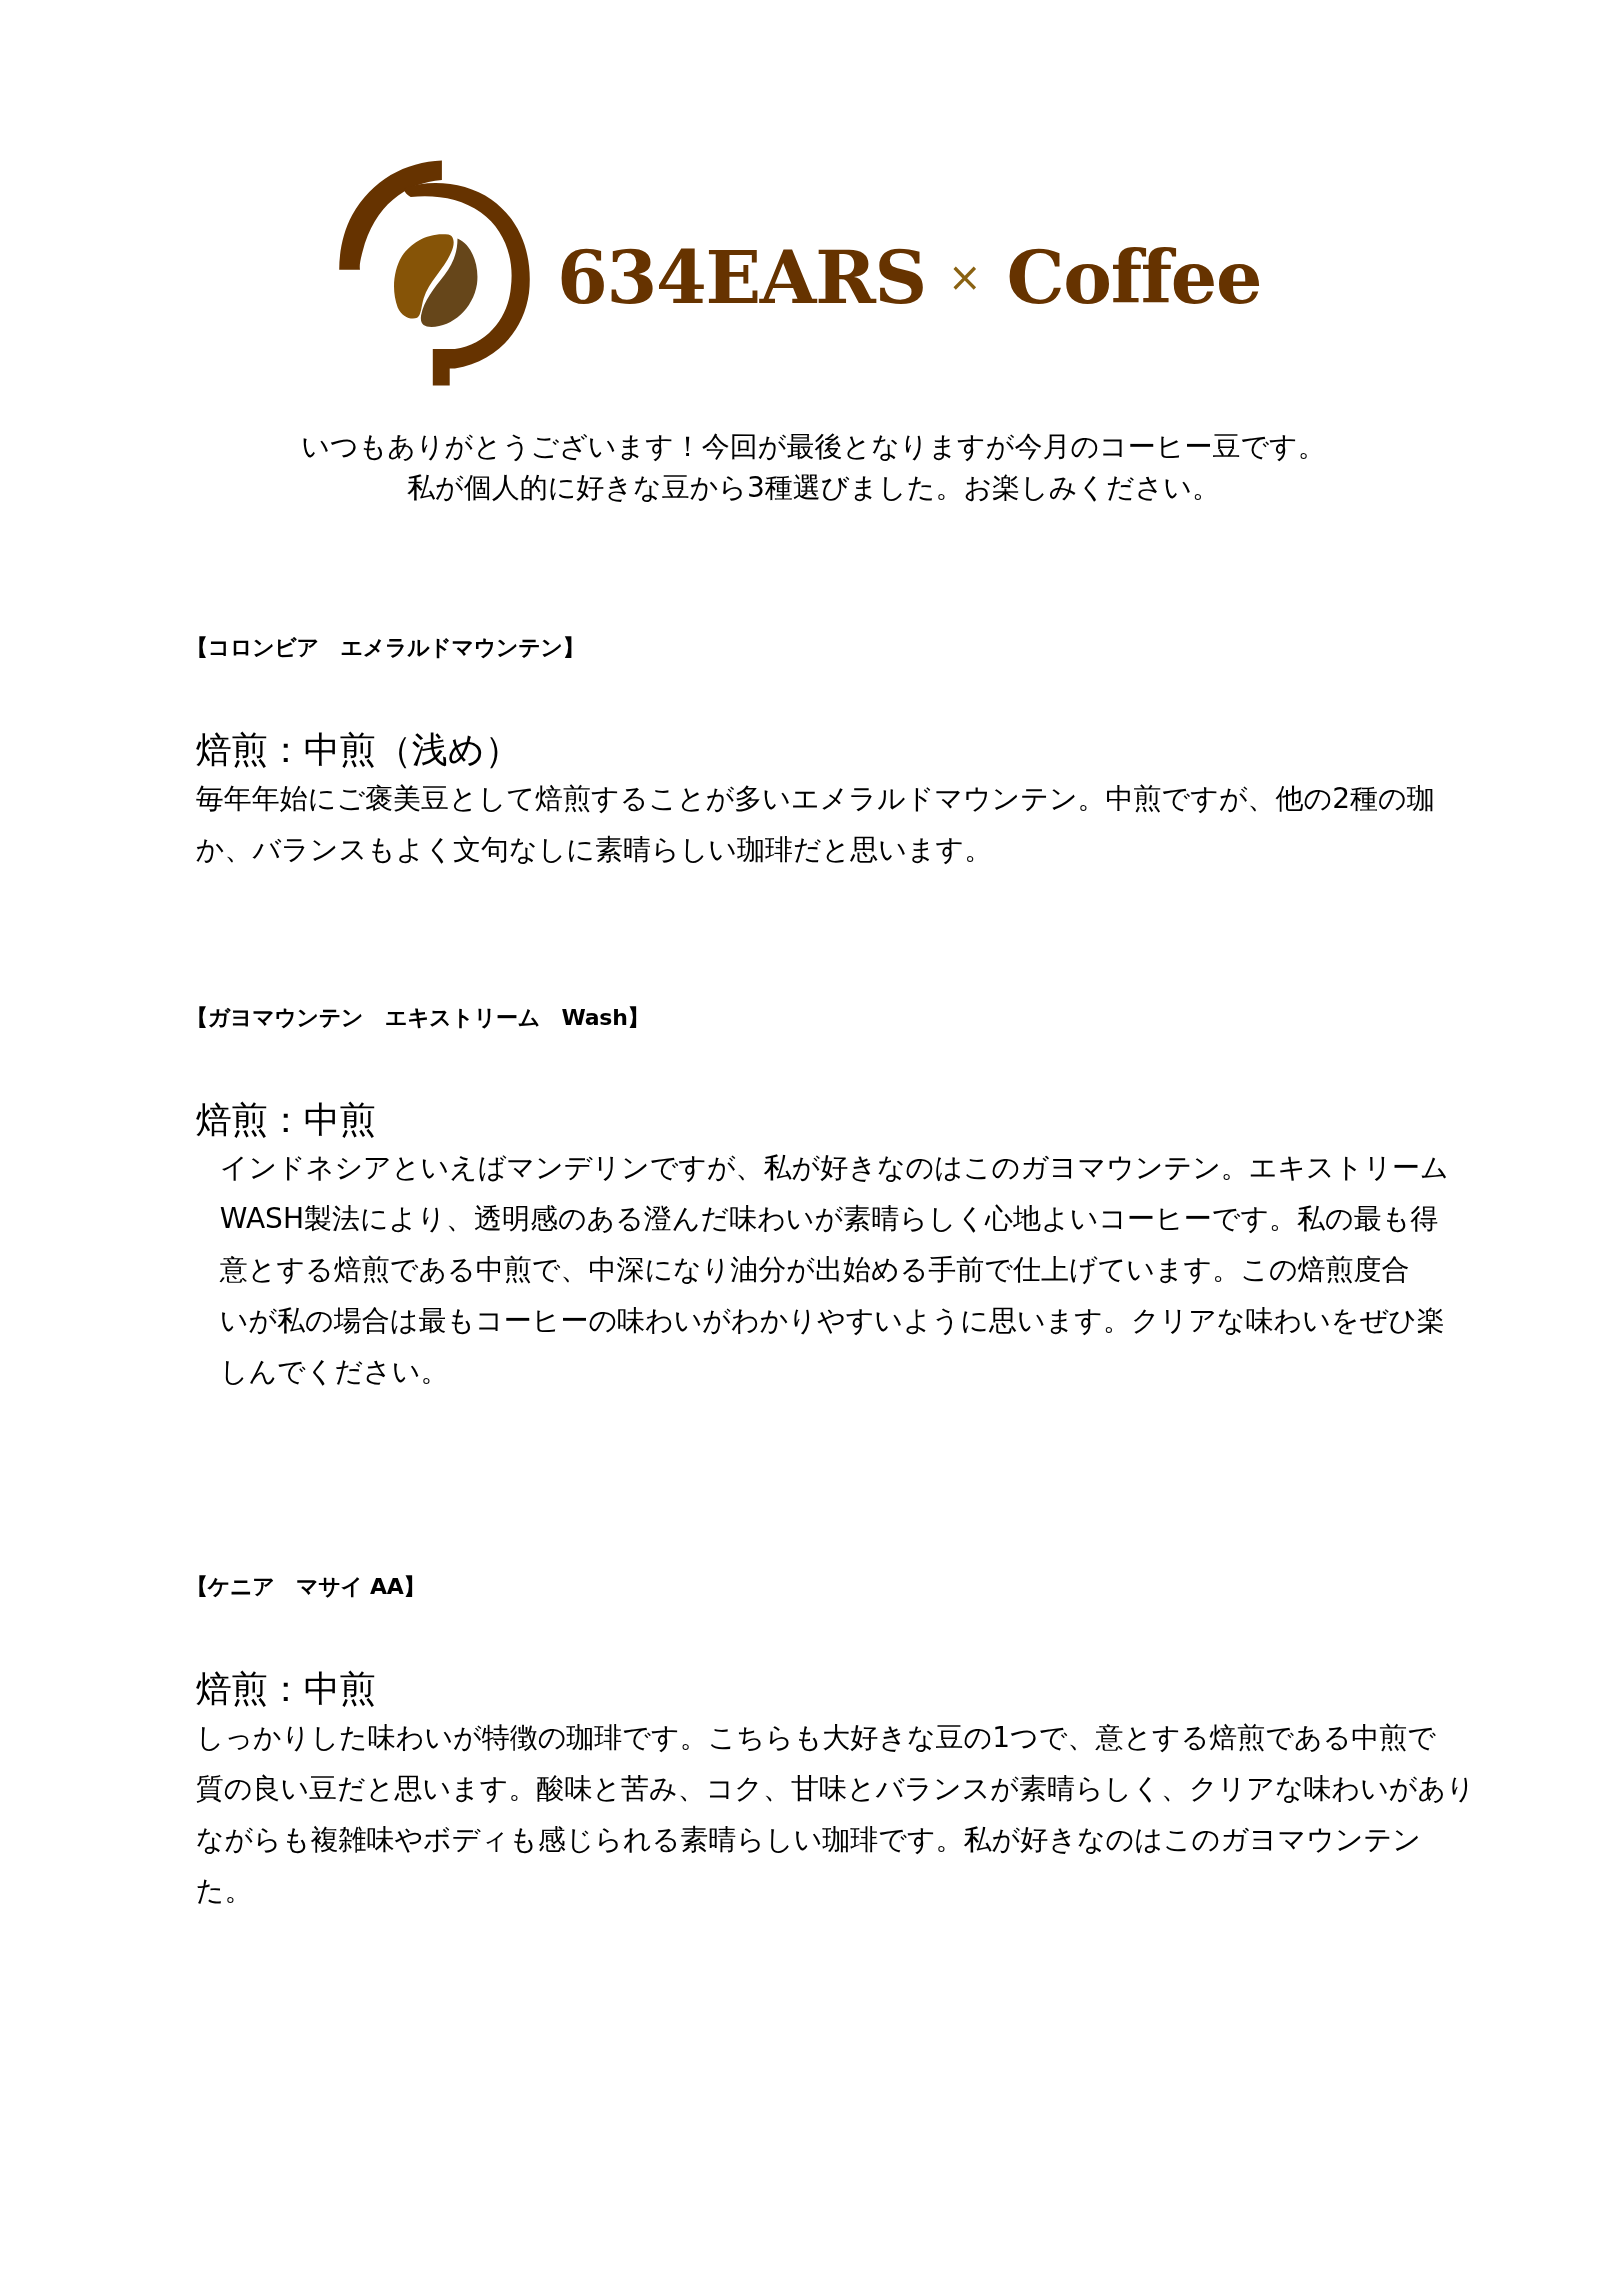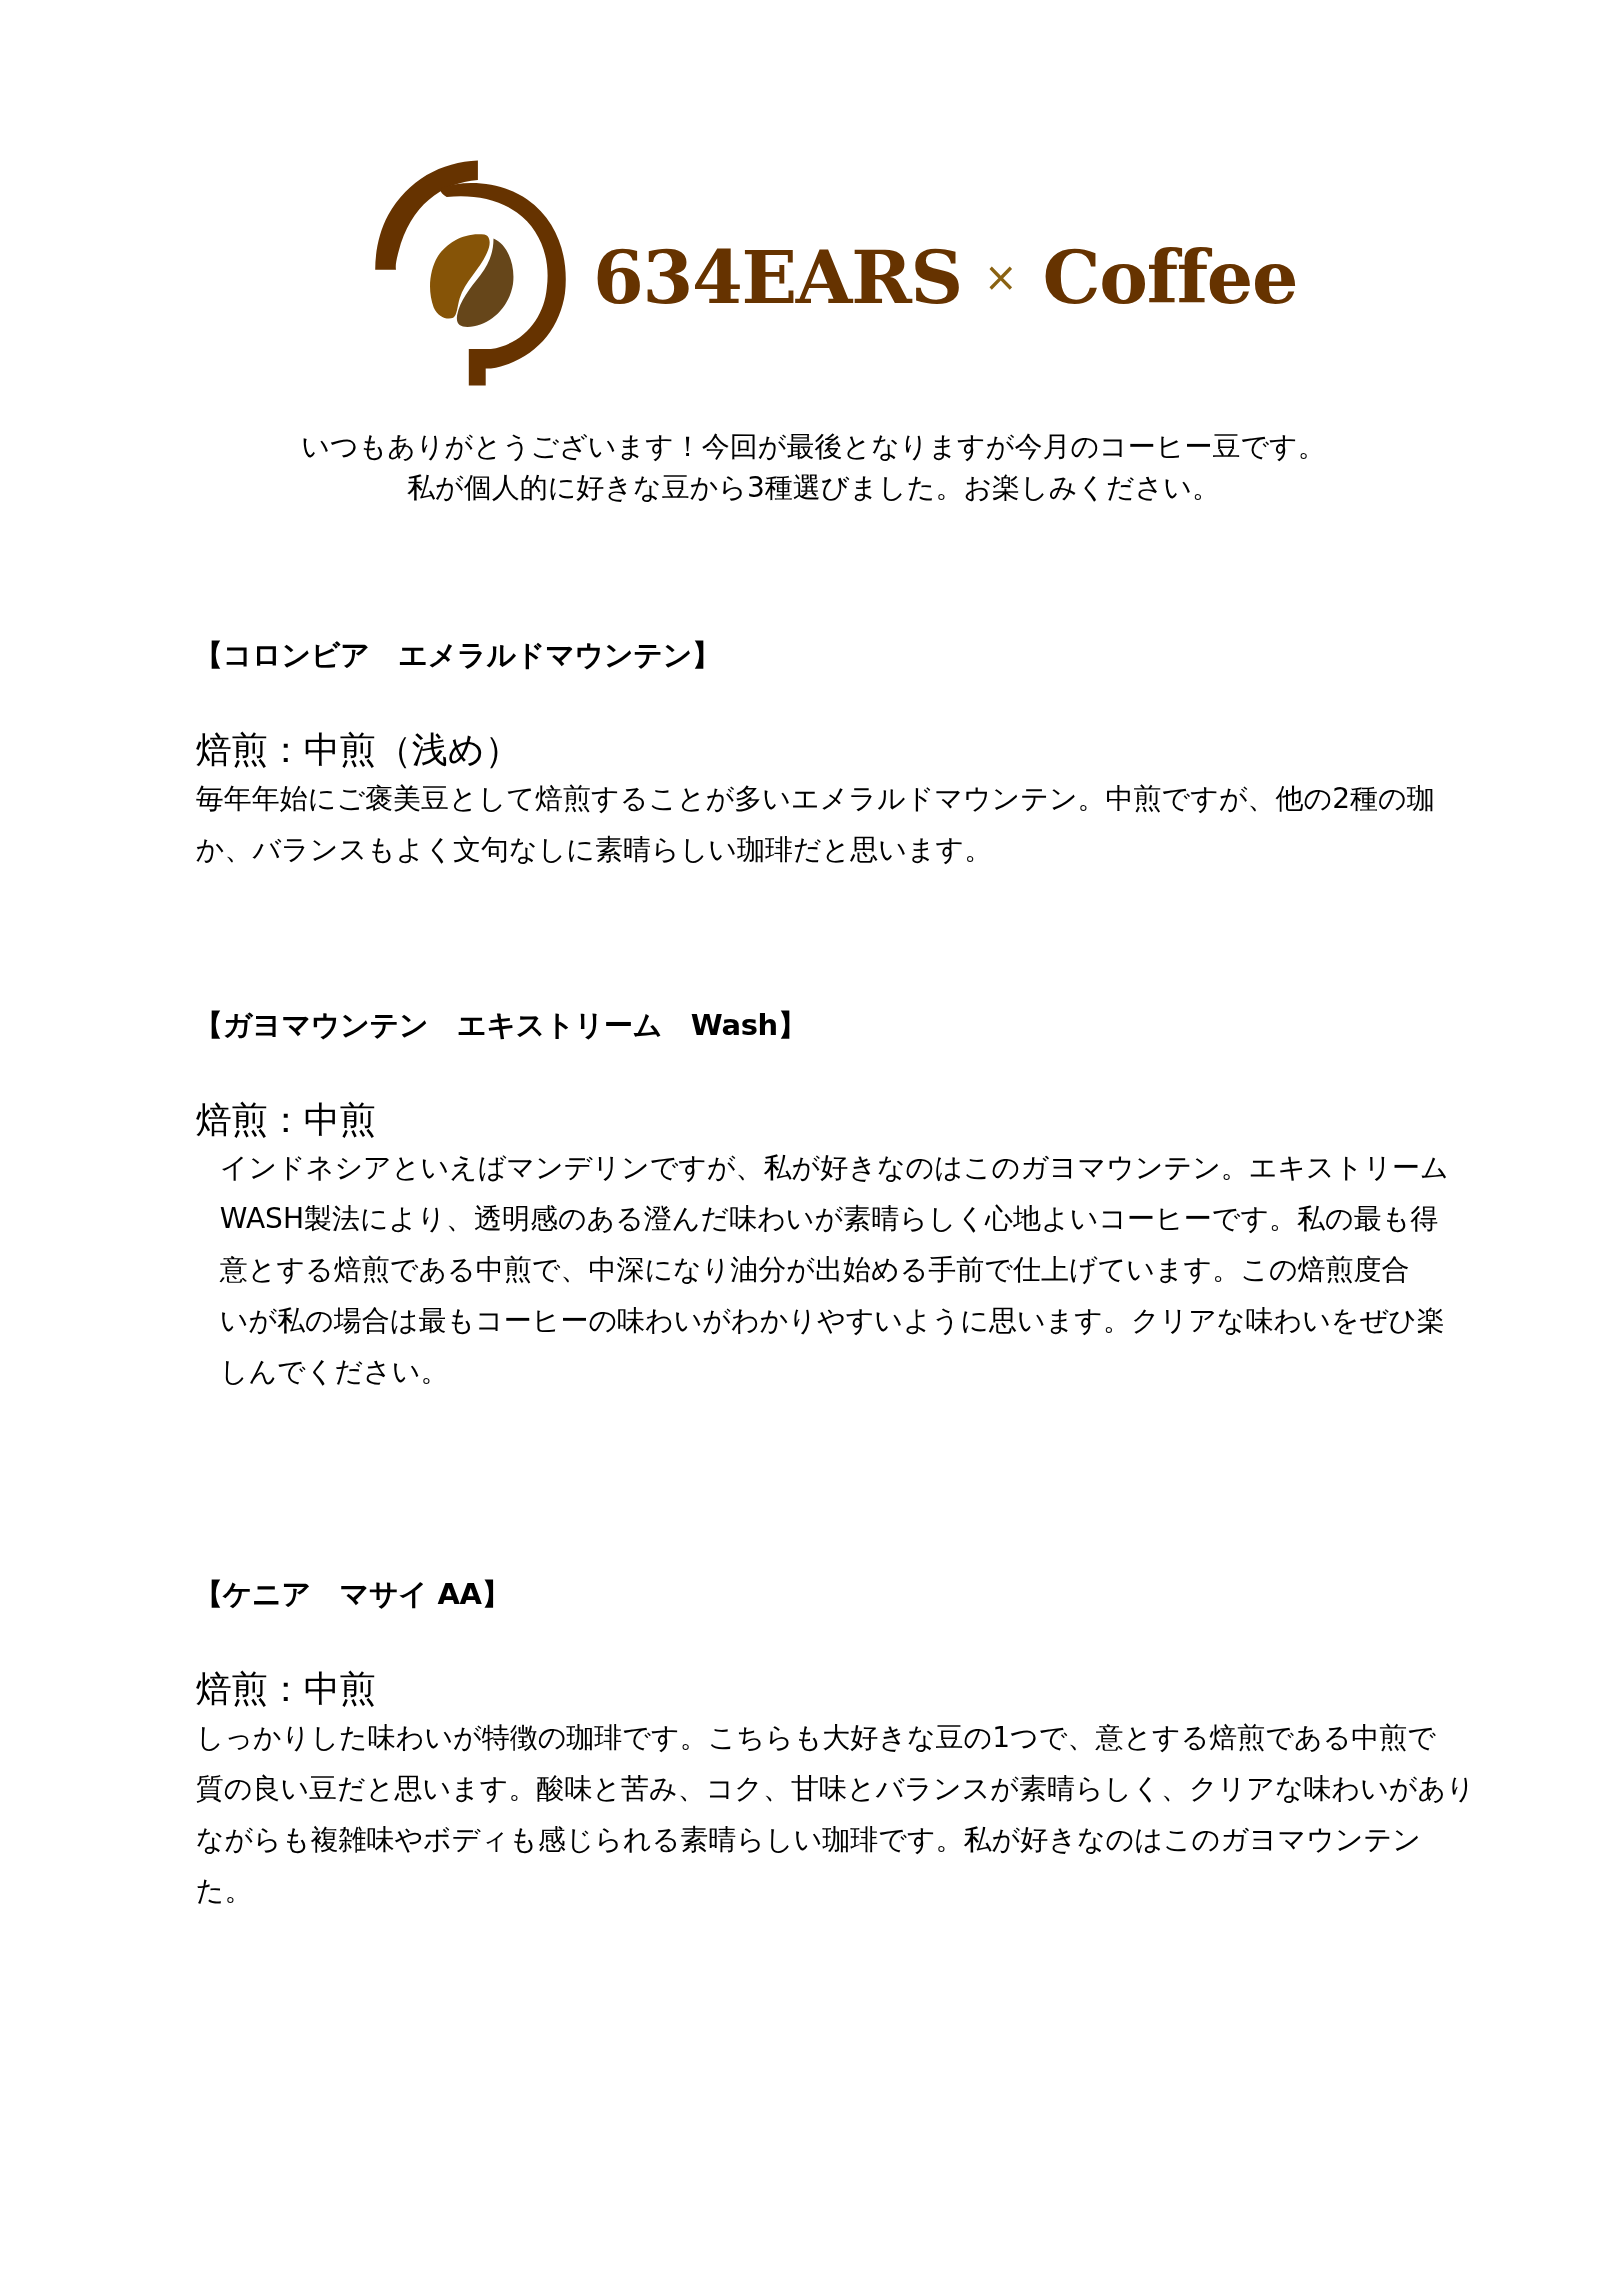--- a/index.html
+++ b/index.html
@@ -1,36 +1,36 @@
 <!DOCTYPE html>
 <html style="font-size:10.4px"><head>
 <meta charset="utf-8">
 <style>
   html, body { margin: 0; padding: 0; background: #ffffff; }
   body { width: 1617px; height: 2284px; position: relative; overflow: hidden;
          font-family: "DejaVu Sans", "Liberation Sans", sans-serif; color: #000; }
   .page { position: absolute; left: 0; top: 0; width: 1617px; height: 2284px; }
 
   
-  .logo { position: absolute; left: 370px; top: 154px; width: 950px; height: 234px; }
+  .logo { position: absolute; left: 334px; top: 154px; width: 950px; height: 234px; }
   .logo svg.mark { position: absolute; left: 0; top: 0; width: 208px; height: 234px; }
   .logo .wordmark { position: absolute; left: 223px; top: 77px; height: 91px;
     display: flex; align-items: center; white-space: nowrap; }
   .logo .brand { font-family: "DejaVu Serif", "Liberation Serif", serif; font-weight: bold;
     font-size: 73px; color: #663300; letter-spacing: -1.3px; transform: scaleX(1.0); transform-origin: left center; }
   .logo .times { font-family: "DejaVu Sans", sans-serif; font-size: 40px; color: #8a6212;
     margin: 0 25px 0 22px; font-weight: normal; }
 
   
   .intro { position: absolute; left: 195px; top: 426px; width: 1237px;
     font-size: 28px; line-height: 41px; text-align: center; }
   .intro p { margin: 0; white-space: nowrap; }
 
   .section { position: absolute; left: 186px; width: 1256px; }
-  .section h2 { margin: 8px; font-size: 29px; font-weight: bold; line-height: 39px;
+  .section h2 { margin: 0; font-size: 22px; font-weight: bold; line-height: 39px;
     white-space: nowrap; letter-spacing: -0.3px; }
   .section .roast { position: absolute; left: 9.8px; font-size: 36px; line-height: 39px; white-space: nowrap; }
   .section .body { position: absolute; left: 9.8px; width: 1250px; font-size: 28px; line-height: 51px; }
   .section .body p { margin: 0; white-space: nowrap; }
 
   #s1 { top: 628px; }
   #s1 .roast { top: 102px; }
   #s1 .body { top: 145px; }
 
   #s2 { top: 998px; }

